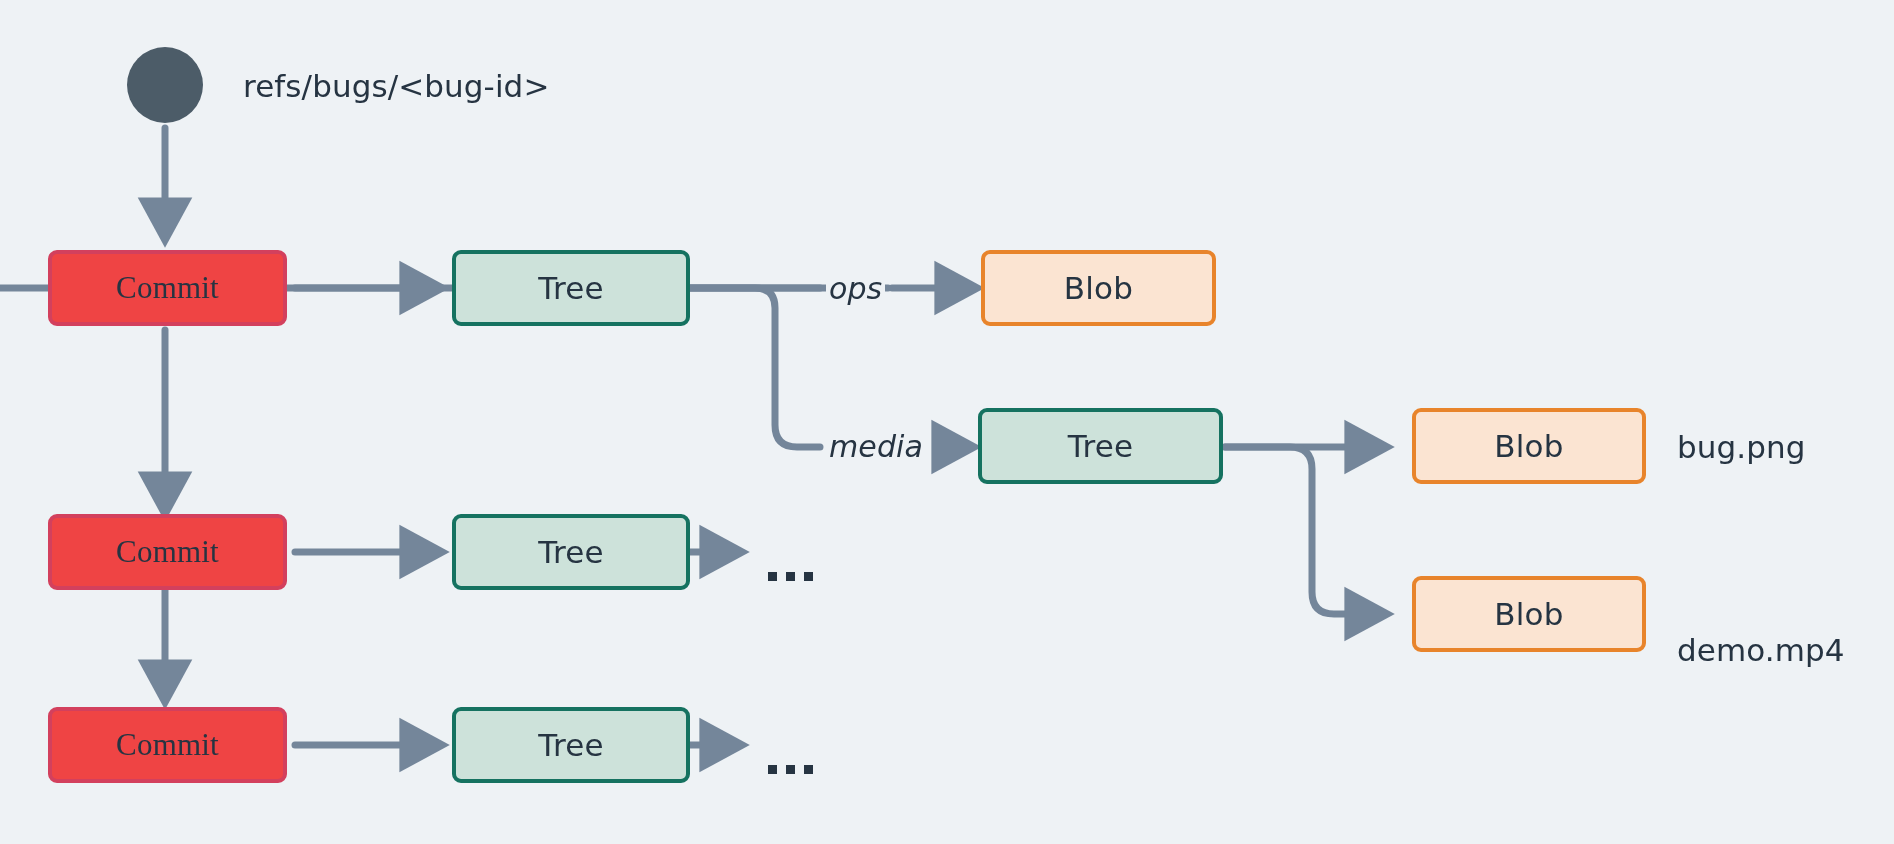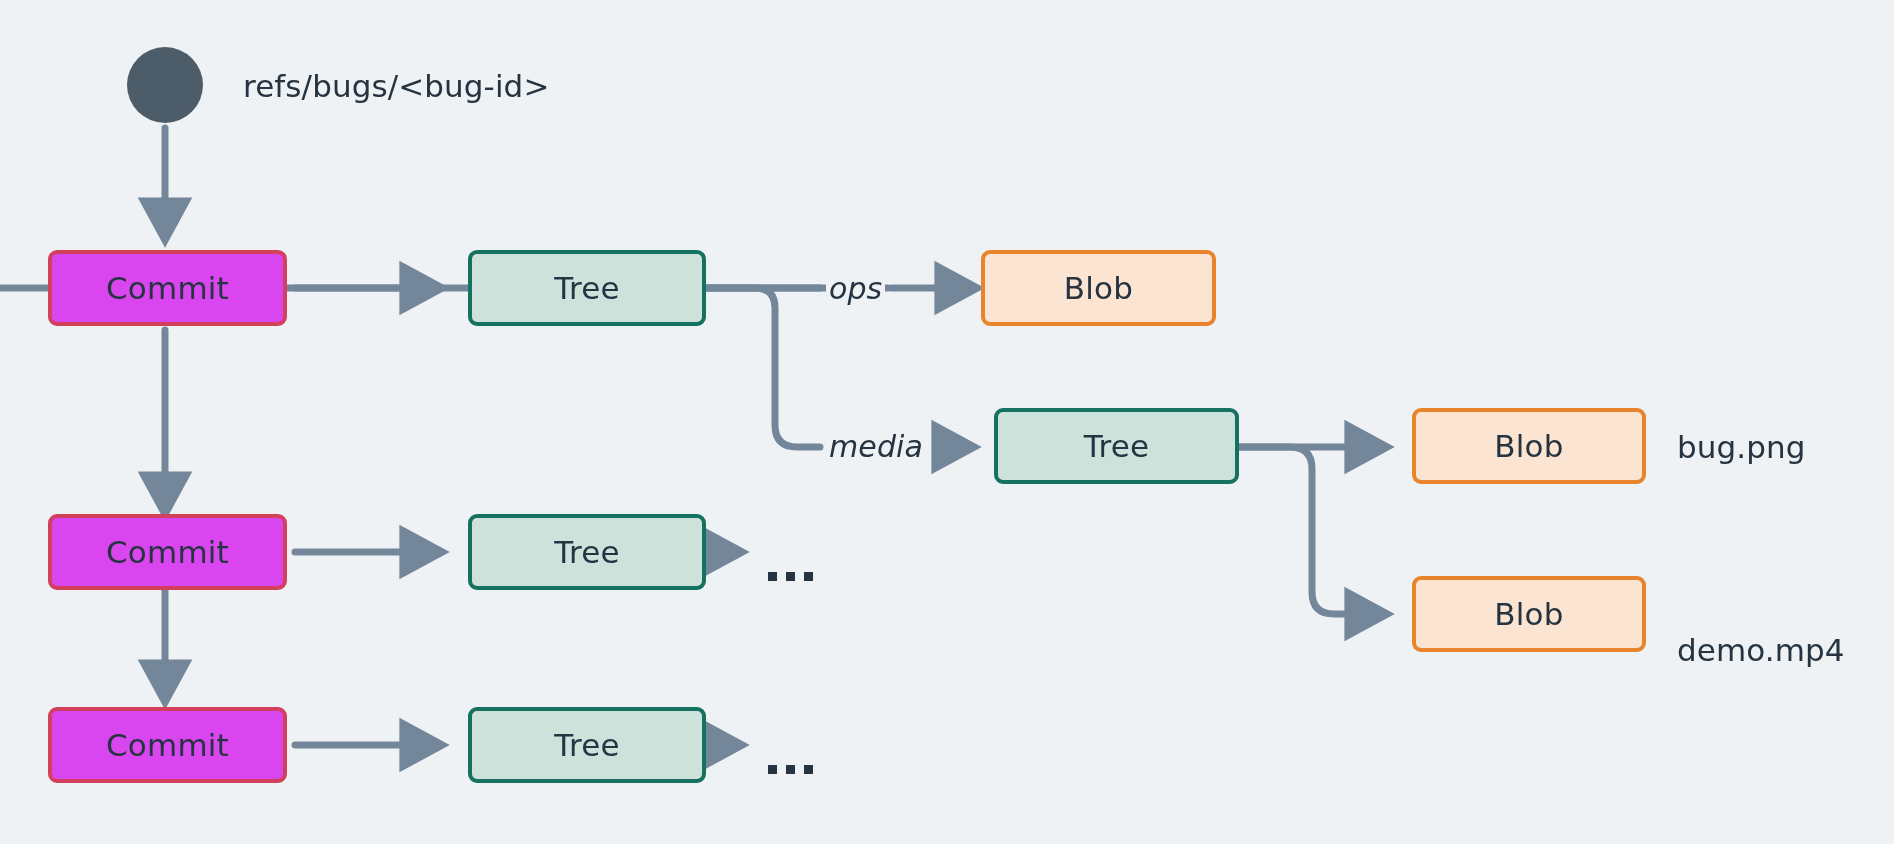--- a/index.html
+++ b/index.html
@@ -32,27 +32,27 @@
     align-items: center;
     justify-content: center;
     border-radius: 9px;
     border-width: 4px;
     border-style: solid;
     font-size: 31px;
     letter-spacing: 0.2px;
     color: #263442;
   }
   .node.commit {
-    background: #d946ef;
+    background: #ef4444;
     border-color: #d3405d;
+    font-family: Liberation Serif, serif;
   }
   .node.tree {
     background: #cde2da;
     border-color: #157260;
-    margin-left: 16px;
   }
   .node.blob {
     background: #fbe4d2;
     border-color: #e8842b;
   }
   .ref-circle {
     position: absolute;
     border-radius: 50%;
     background: #4c5c68;
   }

